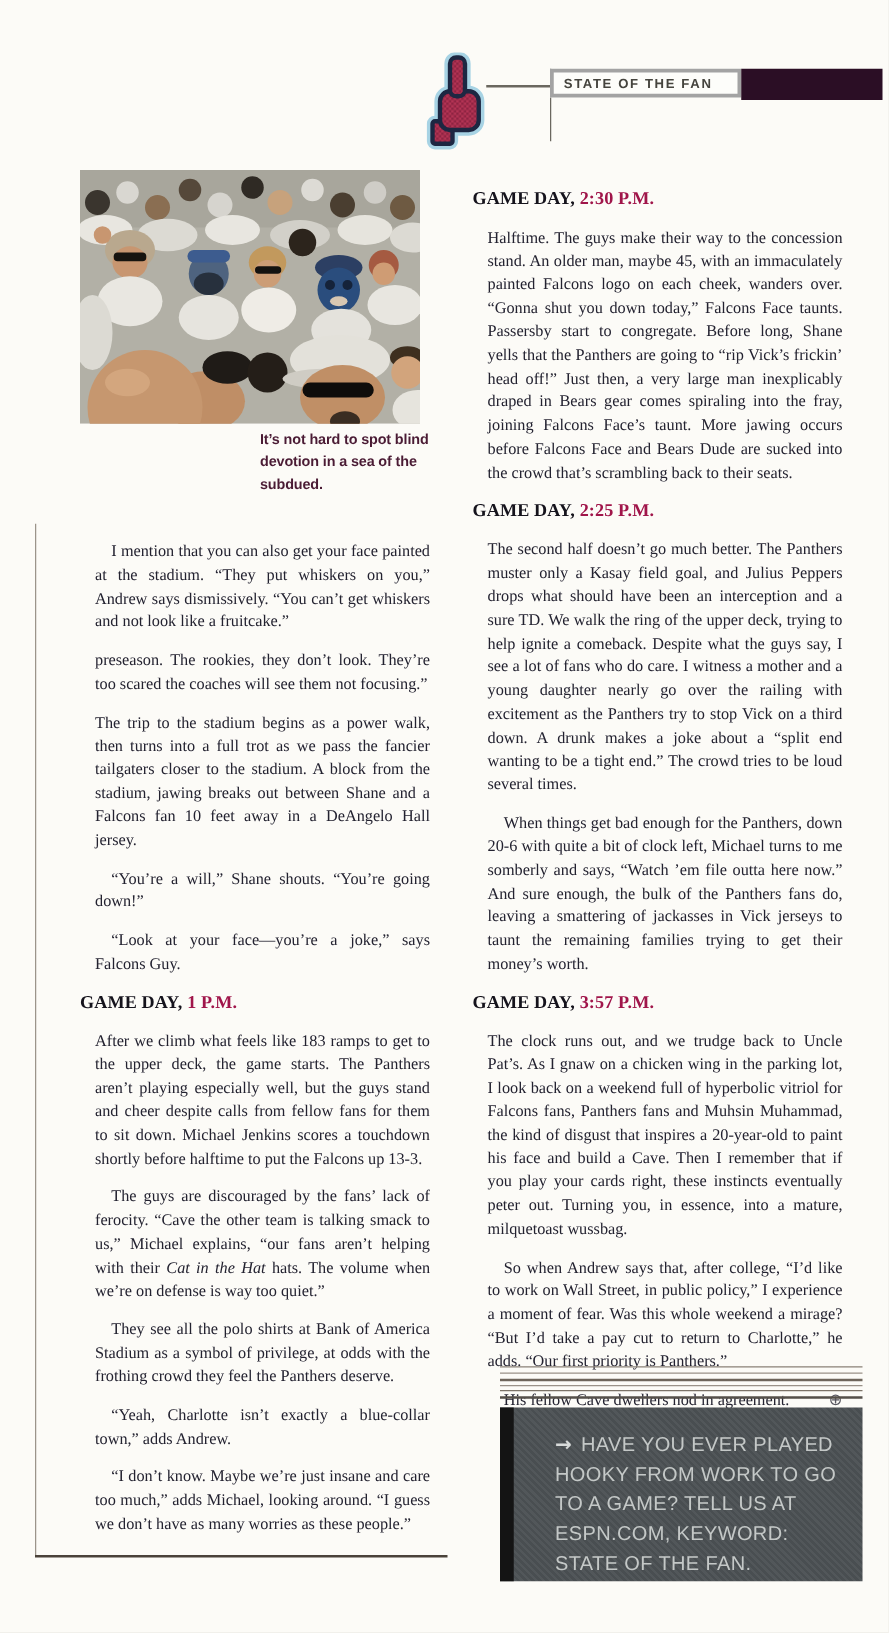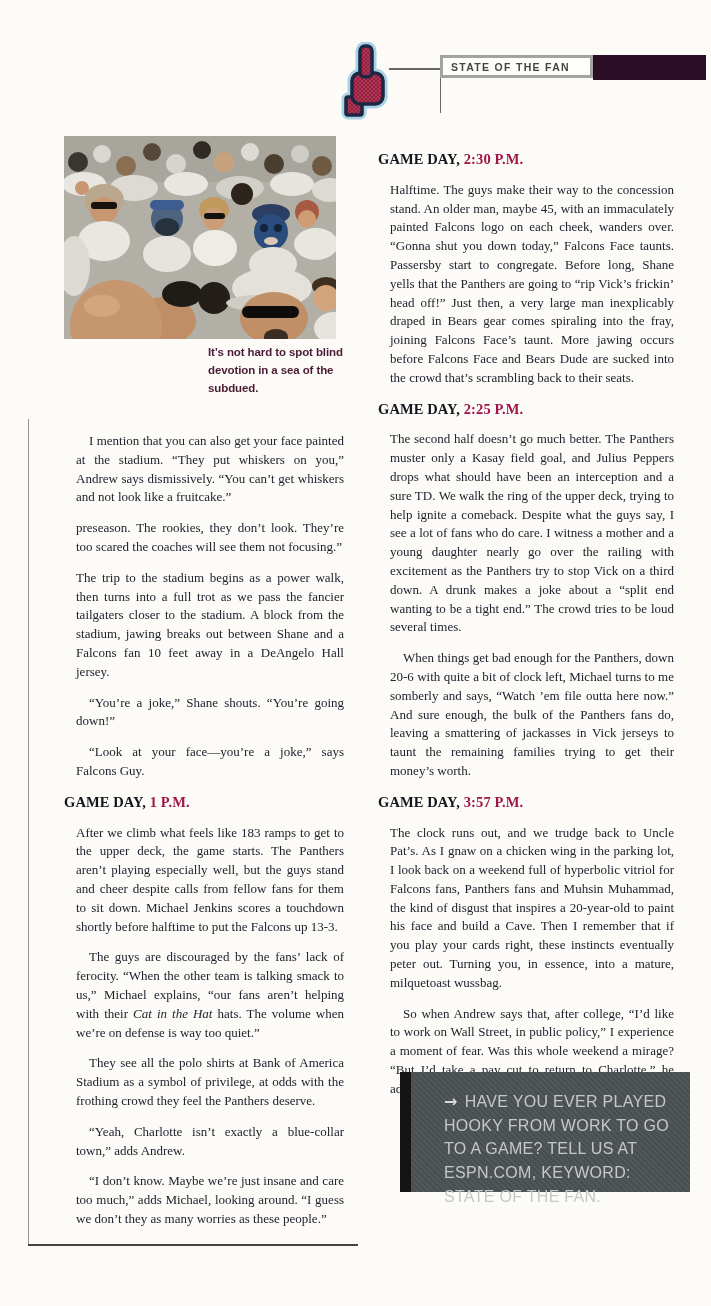--- a/index.html
+++ b/index.html
@@ -41,21 +41,21 @@
   .endmark{margin-left:auto;font-family:"DejaVu Sans",sans-serif;font-size:13px;color:#56555e;line-height:1;}
 
   
   .separator{left:400px;top:1093px;width:290px;height:27px;background:
      linear-gradient(#8a8177,#8a8177) 0 0/100% 1px no-repeat,
      linear-gradient(#9a9188,#9a9188) 0 5px/100% 1px no-repeat,
      linear-gradient(#6e655b,#6e655b) 0 10px/100% 2px no-repeat,
      linear-gradient(#9a9188,#9a9188) 0 15px/100% 1px no-repeat,
      linear-gradient(#7c7368,#7c7368) 0 19px/100% 1px no-repeat,
      linear-gradient(#55504a,#55504a) 0 24px/100% 2px no-repeat;}
-  .callout{left:400px;top:1072px;width:290px;height:120px;background:#4c5154;
+  .callout{left:400px;top:1126px;width:290px;height:139px;background:#4c5154;
      background-image:repeating-linear-gradient(45deg,rgba(255,255,255,0.035) 0 2px,rgba(0,0,0,0.04) 2px 4px);}
   .callout-strip{position:absolute;left:0;top:0;width:11px;height:100%;background:#141414;}
   .callout-text{position:absolute;left:44px;top:18px;width:238px;margin:0;
      font-family:"Liberation Sans",sans-serif;font-size:16px;line-height:1.48;
      letter-spacing:0.3px;color:#c4c8c7;}
   .arrow{font-family:"DejaVu Sans",sans-serif;font-weight:700;margin-right:7px;color:#d8dbda;}
 </style>
 </head>
 <body>
 
@@ -158,28 +158,28 @@
   </svg>
   <div class="abs caption">It’s not hard to spot blind devotion in a sea of the subdued.</div>
 
   <div class="abs frame-v"></div>
   <div class="abs frame-h"></div>
 
   <div class="abs col col-left">
     <p class="para">I mention that you can also get your face painted at the stadium. “They put whiskers on you,” Andrew says dismissively. “You can’t get whiskers and not look like a fruitcake.”</p>
     <p class="para flush">preseason. The rookies, they don’t look. They’re too scared the coaches will see them not focusing.”</p>
     <p class="para flush">The trip to the stadium begins as a power walk, then turns into a full trot as we pass the fancier tailgaters closer to the stadium. A block from the stadium, jawing breaks out between Shane and a Falcons fan 10 feet away in a DeAngelo Hall jersey.</p>
-    <p class="para">“You’re a joke,” Shane shouts. “You’re going down!”</p>
+    <p class="para">“You’re a will,” Shane shouts. “You’re going down!”</p>
     <p class="para">“Look at your face—you’re a joke,” says Falcons Guy.</p>
     <h3 class="gd"><span class="gd-label">GAME DAY,</span> <span class="gd-time">1 P.M.</span></h3>
     <p class="para flush">After we climb what feels like 183 ramps to get to the upper deck, the game starts. The Panthers aren’t playing especially well, but the guys stand and cheer despite calls from fellow fans for them to sit down. Michael Jenkins scores a touchdown shortly before halftime to put the Falcons up 13-3.</p>
-    <p class="para"><span>The guys are discouraged by the fans’ lack of ferocity. “When the other team is talking smack to us,” Michael explains, “our fans aren’t helping with their </span><span class="ital">Cat in the Hat</span><span> hats. The volume when we’re on defense is way too quiet.”</span></p>
+    <p class="para"><span>The guys are discouraged by the fans’ lack of ferocity. “Cave the other team is talking smack to us,” Michael explains, “our fans aren’t helping with their </span><span class="ital">Cat in the Hat</span><span> hats. The volume when we’re on defense is way too quiet.”</span></p>
     <p class="para">They see all the polo shirts at Bank of America Stadium as a symbol of privilege, at odds with the frothing crowd they feel the Panthers deserve.</p>
     <p class="para">“Yeah, Charlotte isn’t exactly a blue-collar town,” adds Andrew.</p>
-    <p class="para">“I don’t know. Maybe we’re just insane and care too much,” adds Michael, looking around. “I guess we don’t they as many worries as these people.”</p>
+    <p class="para">“I don’t know. Maybe we’re just insane and care too much,” adds Michael, looking around. “I guess we don’t have as many worries as these people.”</p>
   </div>
 
   <div class="abs col col-right">
     <h3 class="gd"><span class="gd-label">GAME DAY,</span> <span class="gd-time">2:30 P.M.</span></h3>
     <p class="para flush">Halftime. The guys make their way to the concession stand. An older man, maybe 45, with an immaculately painted Falcons logo on each cheek, wanders over. “Gonna shut you down today,” Falcons Face taunts. Passersby start to congregate. Before long, Shane yells that the Panthers are going to “rip Vick’s frickin’ head off!” Just then, a very large man inexplicably draped in Bears gear comes spiraling into the fray, joining Falcons Face’s taunt. More jawing occurs before Falcons Face and Bears Dude are sucked into the crowd that’s scrambling back to their seats.</p>
     <h3 class="gd"><span class="gd-label">GAME DAY,</span> <span class="gd-time">2:25 P.M.</span></h3>
     <p class="para flush">The second half doesn’t go much better. The Panthers muster only a Kasay field goal, and Julius Peppers drops what should have been an interception and a sure TD. We walk the ring of the upper deck, trying to help ignite a comeback. Despite what the guys say, I see a lot of fans who do care. I witness a mother and a young daughter nearly go over the railing with excitement as the Panthers try to stop Vick on a third down. A drunk makes a joke about a “split end wanting to be a tight end.” The crowd tries to be loud several times.</p>
     <p class="para">When things get bad enough for the Panthers, down 20-6 with quite a bit of clock left, Michael turns to me somberly and says, “Watch ’em file outta here now.” And sure enough, the bulk of the Panthers fans do, leaving a smattering of jackasses in Vick jerseys to taunt the remaining families trying to get their money’s worth.</p>
     <h3 class="gd"><span class="gd-label">GAME DAY,</span> <span class="gd-time">3:57 P.M.</span></h3>
     <p class="para flush">The clock runs out, and we trudge back to Uncle Pat’s. As I gnaw on a chicken wing in the parking lot, I look back on a weekend full of hyperbolic vitriol for Falcons fans, Panthers fans and Muhsin Muhammad, the kind of disgust that inspires a 20-year-old to paint his face and build a Cave. Then I remember that if you play your cards right, these instincts eventually peter out. Turning you, in essence, into a mature, milquetoast wussbag.</p>

